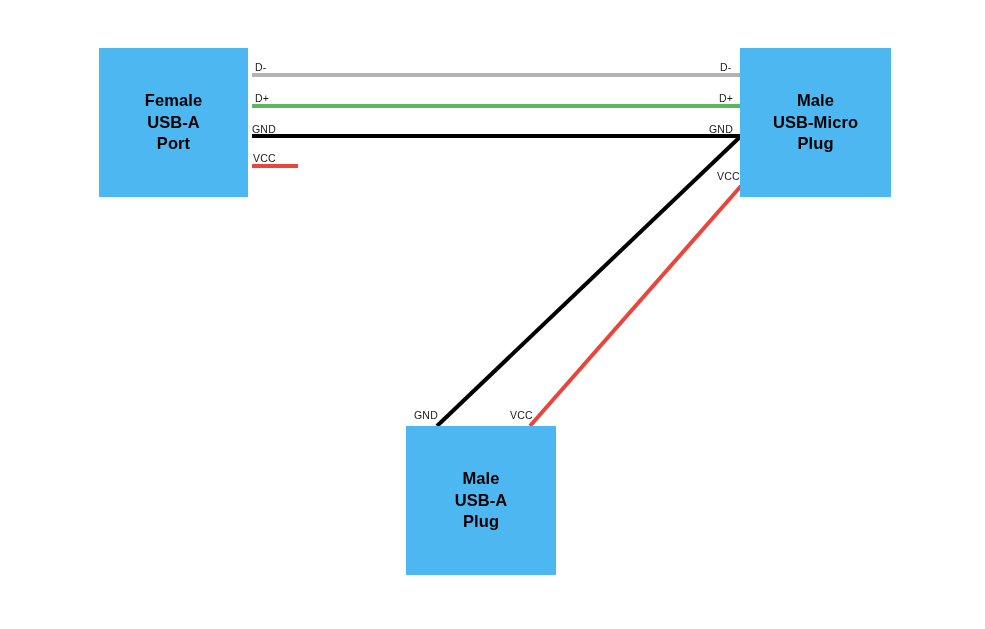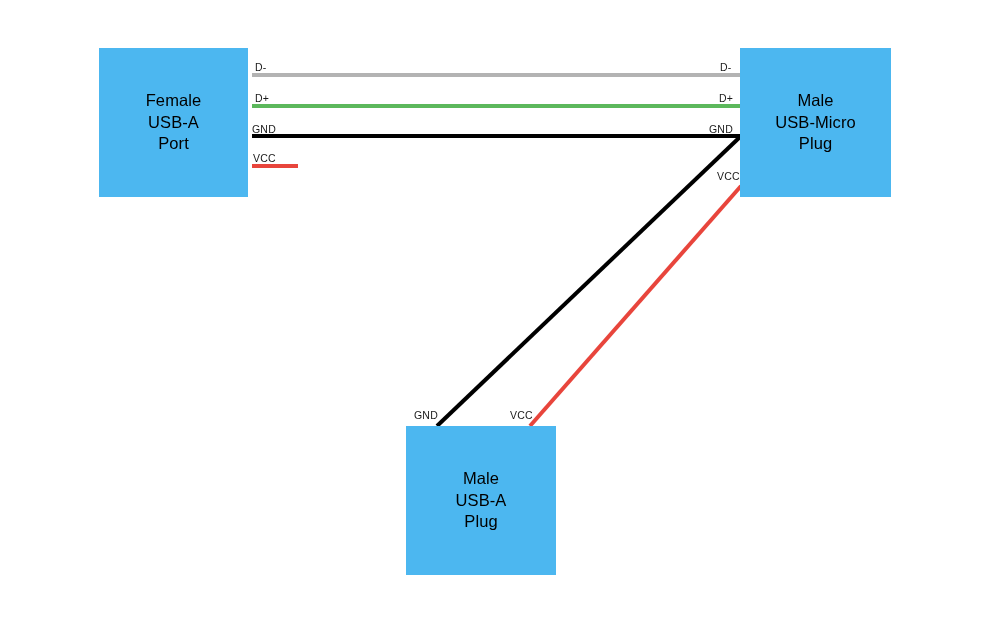--- a/index.html
+++ b/index.html
@@ -18,21 +18,21 @@
     background: #ffffff;
     overflow: hidden;
   }
   .node-box {
     position: absolute;
     display: flex;
     align-items: center;
     justify-content: center;
     text-align: center;
     color: #000000;
-    font-weight: normal;
+    font-weight: bold;
     font-size: 16.5px;
     line-height: 21.5px;
     letter-spacing: 0.1px;
     box-sizing: border-box;
   }
   .node-box .node-label {
     white-space: pre-line;
     padding: 0 4px;
   }
   #box-female-usb-a {

